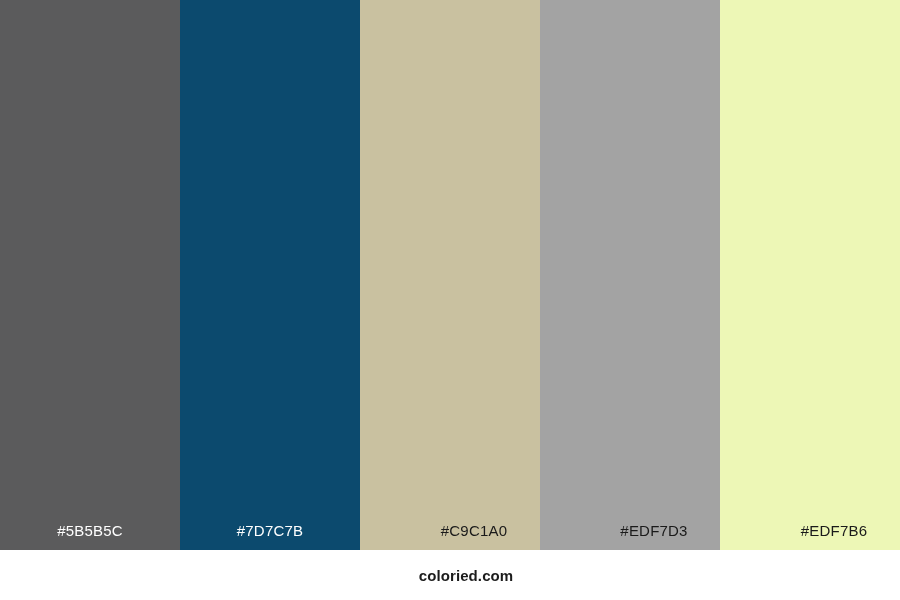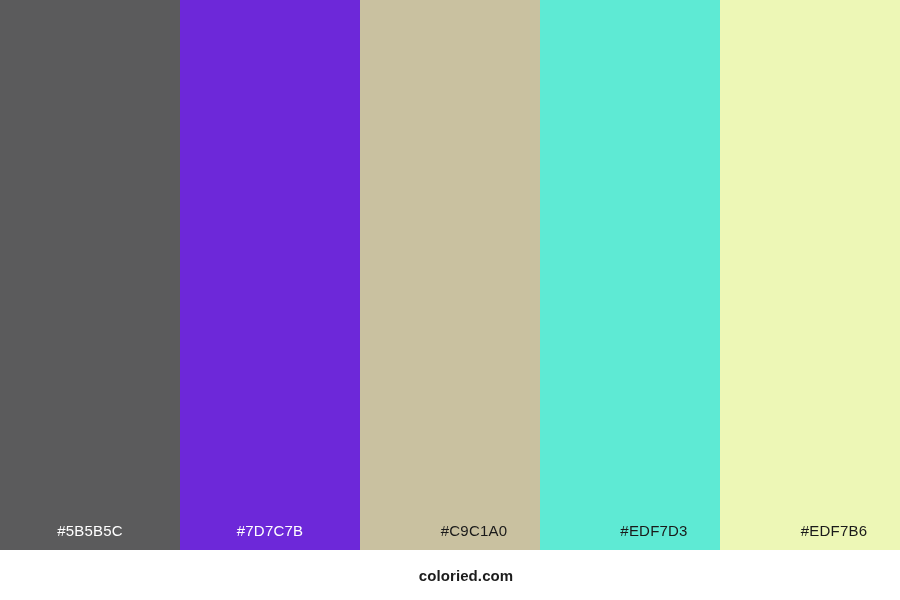--- a/index.html
+++ b/index.html
@@ -80,29 +80,29 @@
 <body>
 
 <div id="palette-page">
 
   <div id="swatch-strip">
 
     <div class="swatch" style="background-color: rgb(91, 91, 92);">
       <span class="swatch-label on-dark" style="color: rgb(255, 255, 255);">#5B5B5C</span>
     </div>
 
-    <div class="swatch" style="background-color: #6d28d9;">
+    <div class="swatch" style="background-color: #0c4a6e;">
       <span class="swatch-label on-dark" style="color: rgb(255, 255, 255);">#7D7C7B</span>
     </div>
 
     <div class="swatch" style="background-color: rgb(201, 193, 160);">
       <span class="swatch-label on-light" style="color: rgb(26, 26, 26);">#C9C1A0</span>
     </div>
 
-    <div class="swatch" style="background-color: #5eead4;">
+    <div class="swatch" style="background-color: #a3a3a3;">
       <span class="swatch-label on-light" style="color: rgb(26, 26, 26);">#EDF7D3</span>
     </div>
 
     <div class="swatch" style="background-color: rgb(237, 247, 182);">
       <span class="swatch-label on-light" style="color: rgb(26, 26, 26); margin-top: 45px;">#EDF7B6</span>
     </div>
 
   </div>
 
   <div id="footer-bar" style="background-color: rgb(255, 255, 255);">

